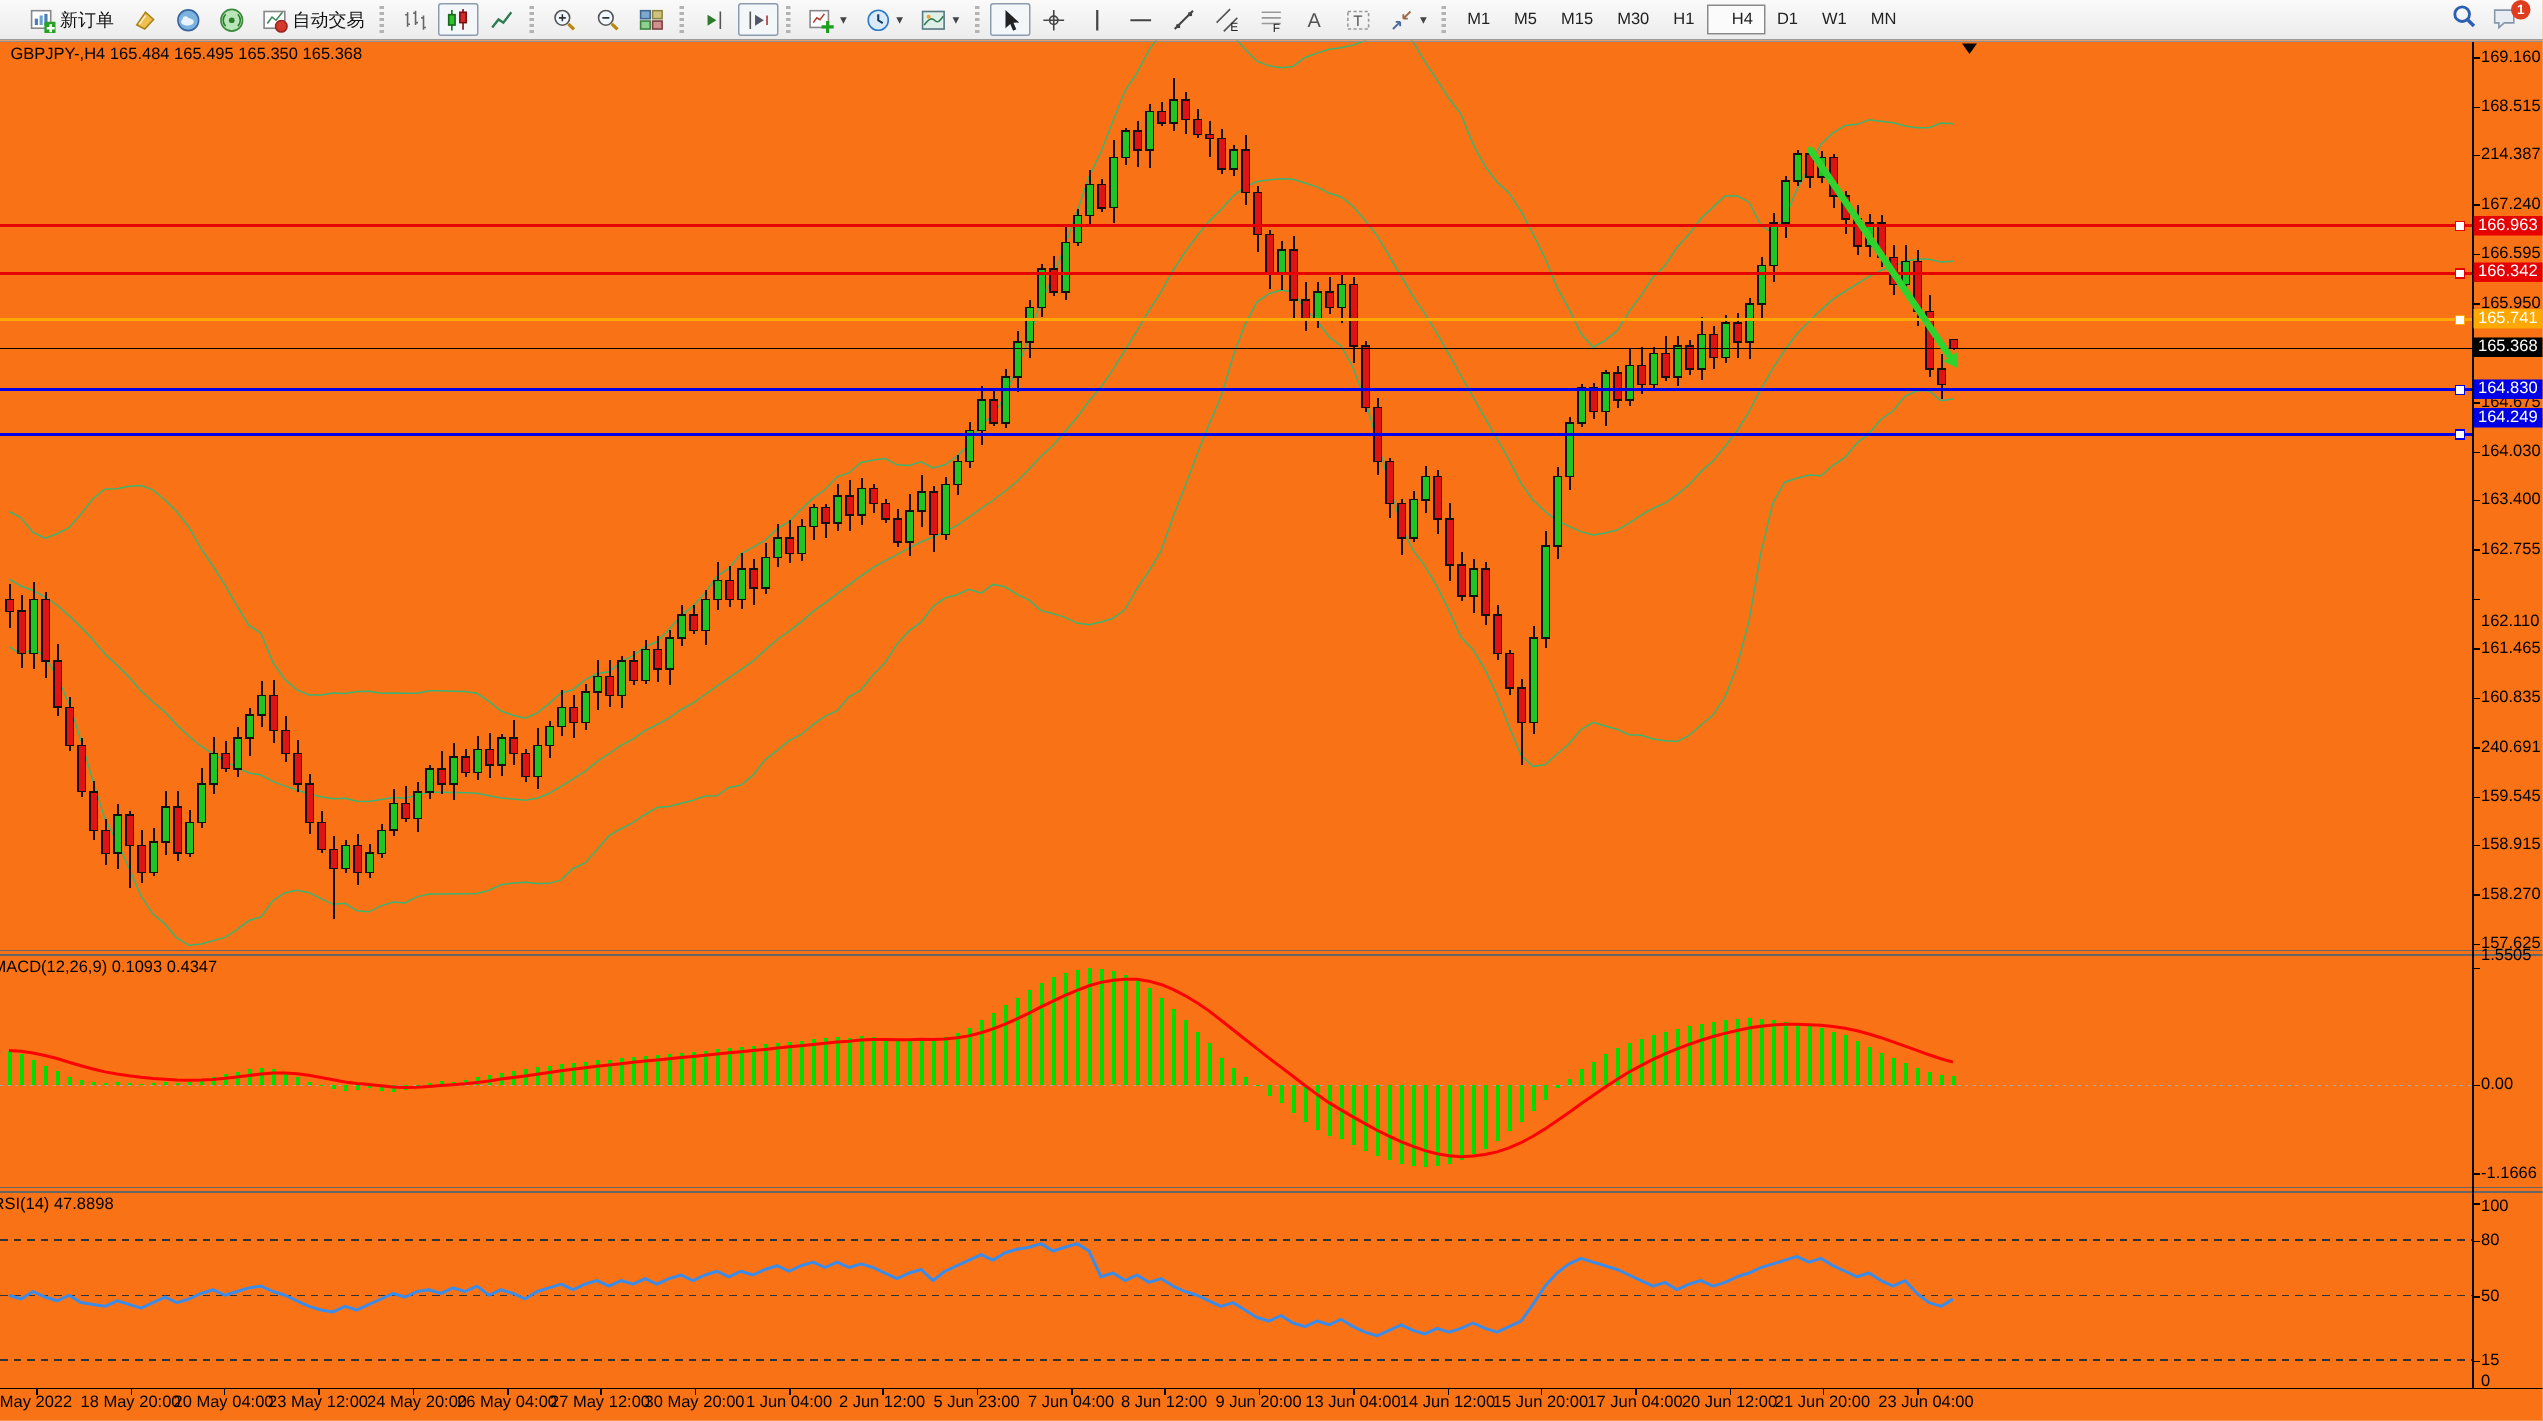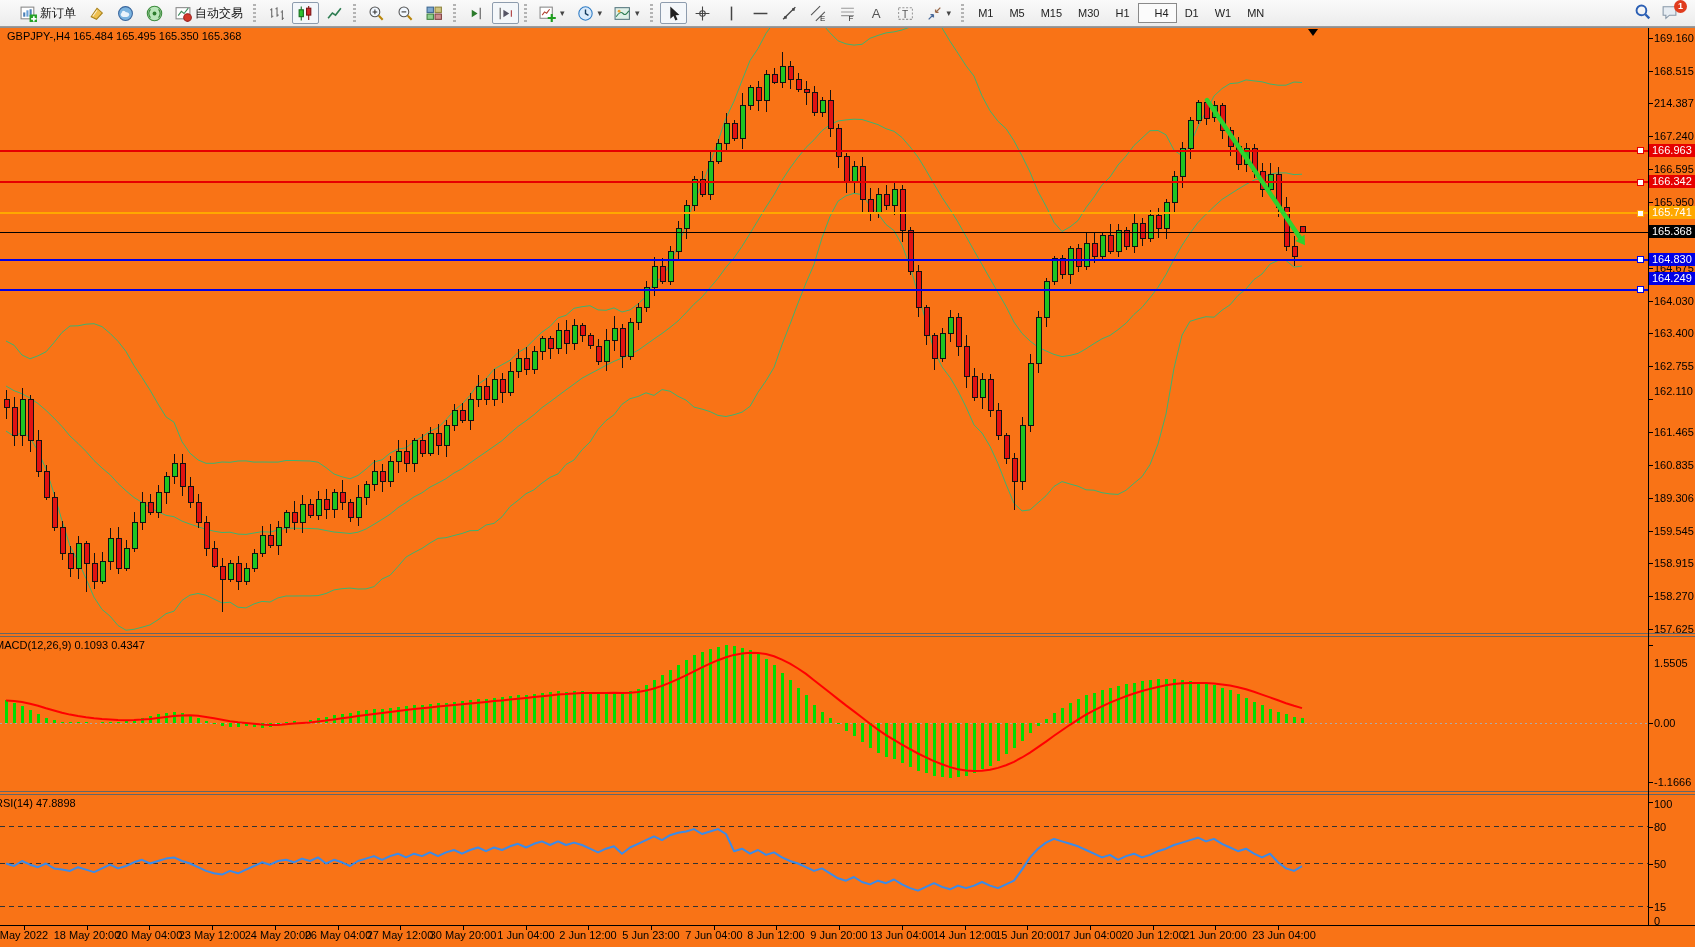--- a/index.html
+++ b/index.html
@@ -829,35 +829,35 @@
       <div class="axis-lbl" style="top: 11px;">169.160</div>
       <div class="axis-lbl" style="top: 44px;">168.515</div>
       <div class="axis-lbl" style="top: 76px;">214.387</div>
       <div class="axis-lbl" style="top: 109px;">167.240</div>
       <div class="axis-lbl" style="top: 142px;">166.595</div>
       <div class="axis-lbl" style="top: 175px;">165.950</div>
       <div class="axis-lbl" style="top: 241px;">164.675</div>
       <div class="axis-lbl" style="top: 274px;">164.030</div>
       <div class="axis-lbl" style="top: 306px;">163.400</div>
       <div class="axis-lbl" style="top: 339px;">162.755</div>
-      <div class="axis-lbl" style="top: 364px;">162.110</div>
+      <div class="axis-lbl" style="top: 387px;">162.110</div>
       <div class="axis-lbl" style="top: 405px;">161.465</div>
       <div class="axis-lbl" style="top: 438px;">160.835</div>
-      <div class="axis-lbl" style="top: 471px;">189.306</div>
+      <div class="axis-lbl" style="top: 471px;">240.691</div>
       <div class="axis-lbl" style="top: 504px;">159.545</div>
       <div class="axis-lbl" style="top: 536px;">158.915</div>
       <div class="axis-lbl" style="top: 569px;">158.270</div>
       <div class="axis-lbl" style="top: 602px;">157.625</div>
       <div class="badge" style="top: 124px; background: rgb(230, 0, 0);">166.963</div>
       <div class="badge" style="top: 155px; background: rgb(230, 0, 0);">166.342</div>
       <div class="badge" style="top: 186px; background: rgb(255, 168, 0);">165.741</div>
       <div class="badge" style="top: 205px; background: rgb(0, 0, 0);">165.368</div>
       <div class="badge" style="top: 233px; background: rgb(0, 0, 230);">164.830</div>
       <div class="badge" style="top: 252px; background: rgb(0, 0, 230);">164.249</div>
-      <div class="axis-lbl" style="top: 636px;">1.5505</div>
+      <div class="axis-lbl" style="top: 610px;">1.5505</div>
       <div class="axis-lbl" style="top: 696px;">0.00</div>
       <div class="axis-lbl" style="top: 755px;">-1.1666</div>
       <div class="axis-lbl" style="top: 777px;">100</div>
       <div class="axis-lbl" style="top: 800px;">80</div>
       <div class="axis-lbl" style="top: 837px;">50</div>
       <div class="axis-lbl" style="top: 880px;">15</div>
       <div class="axis-lbl" style="top: 894px;">0</div>
       <div class="time-lbl" style="left: 24px;">May 2022</div>
       <div class="time-lbl" style="left: 87px;">18 May 20:00</div>
       <div class="time-lbl" style="left: 149px;">20 May 04:00</div>

